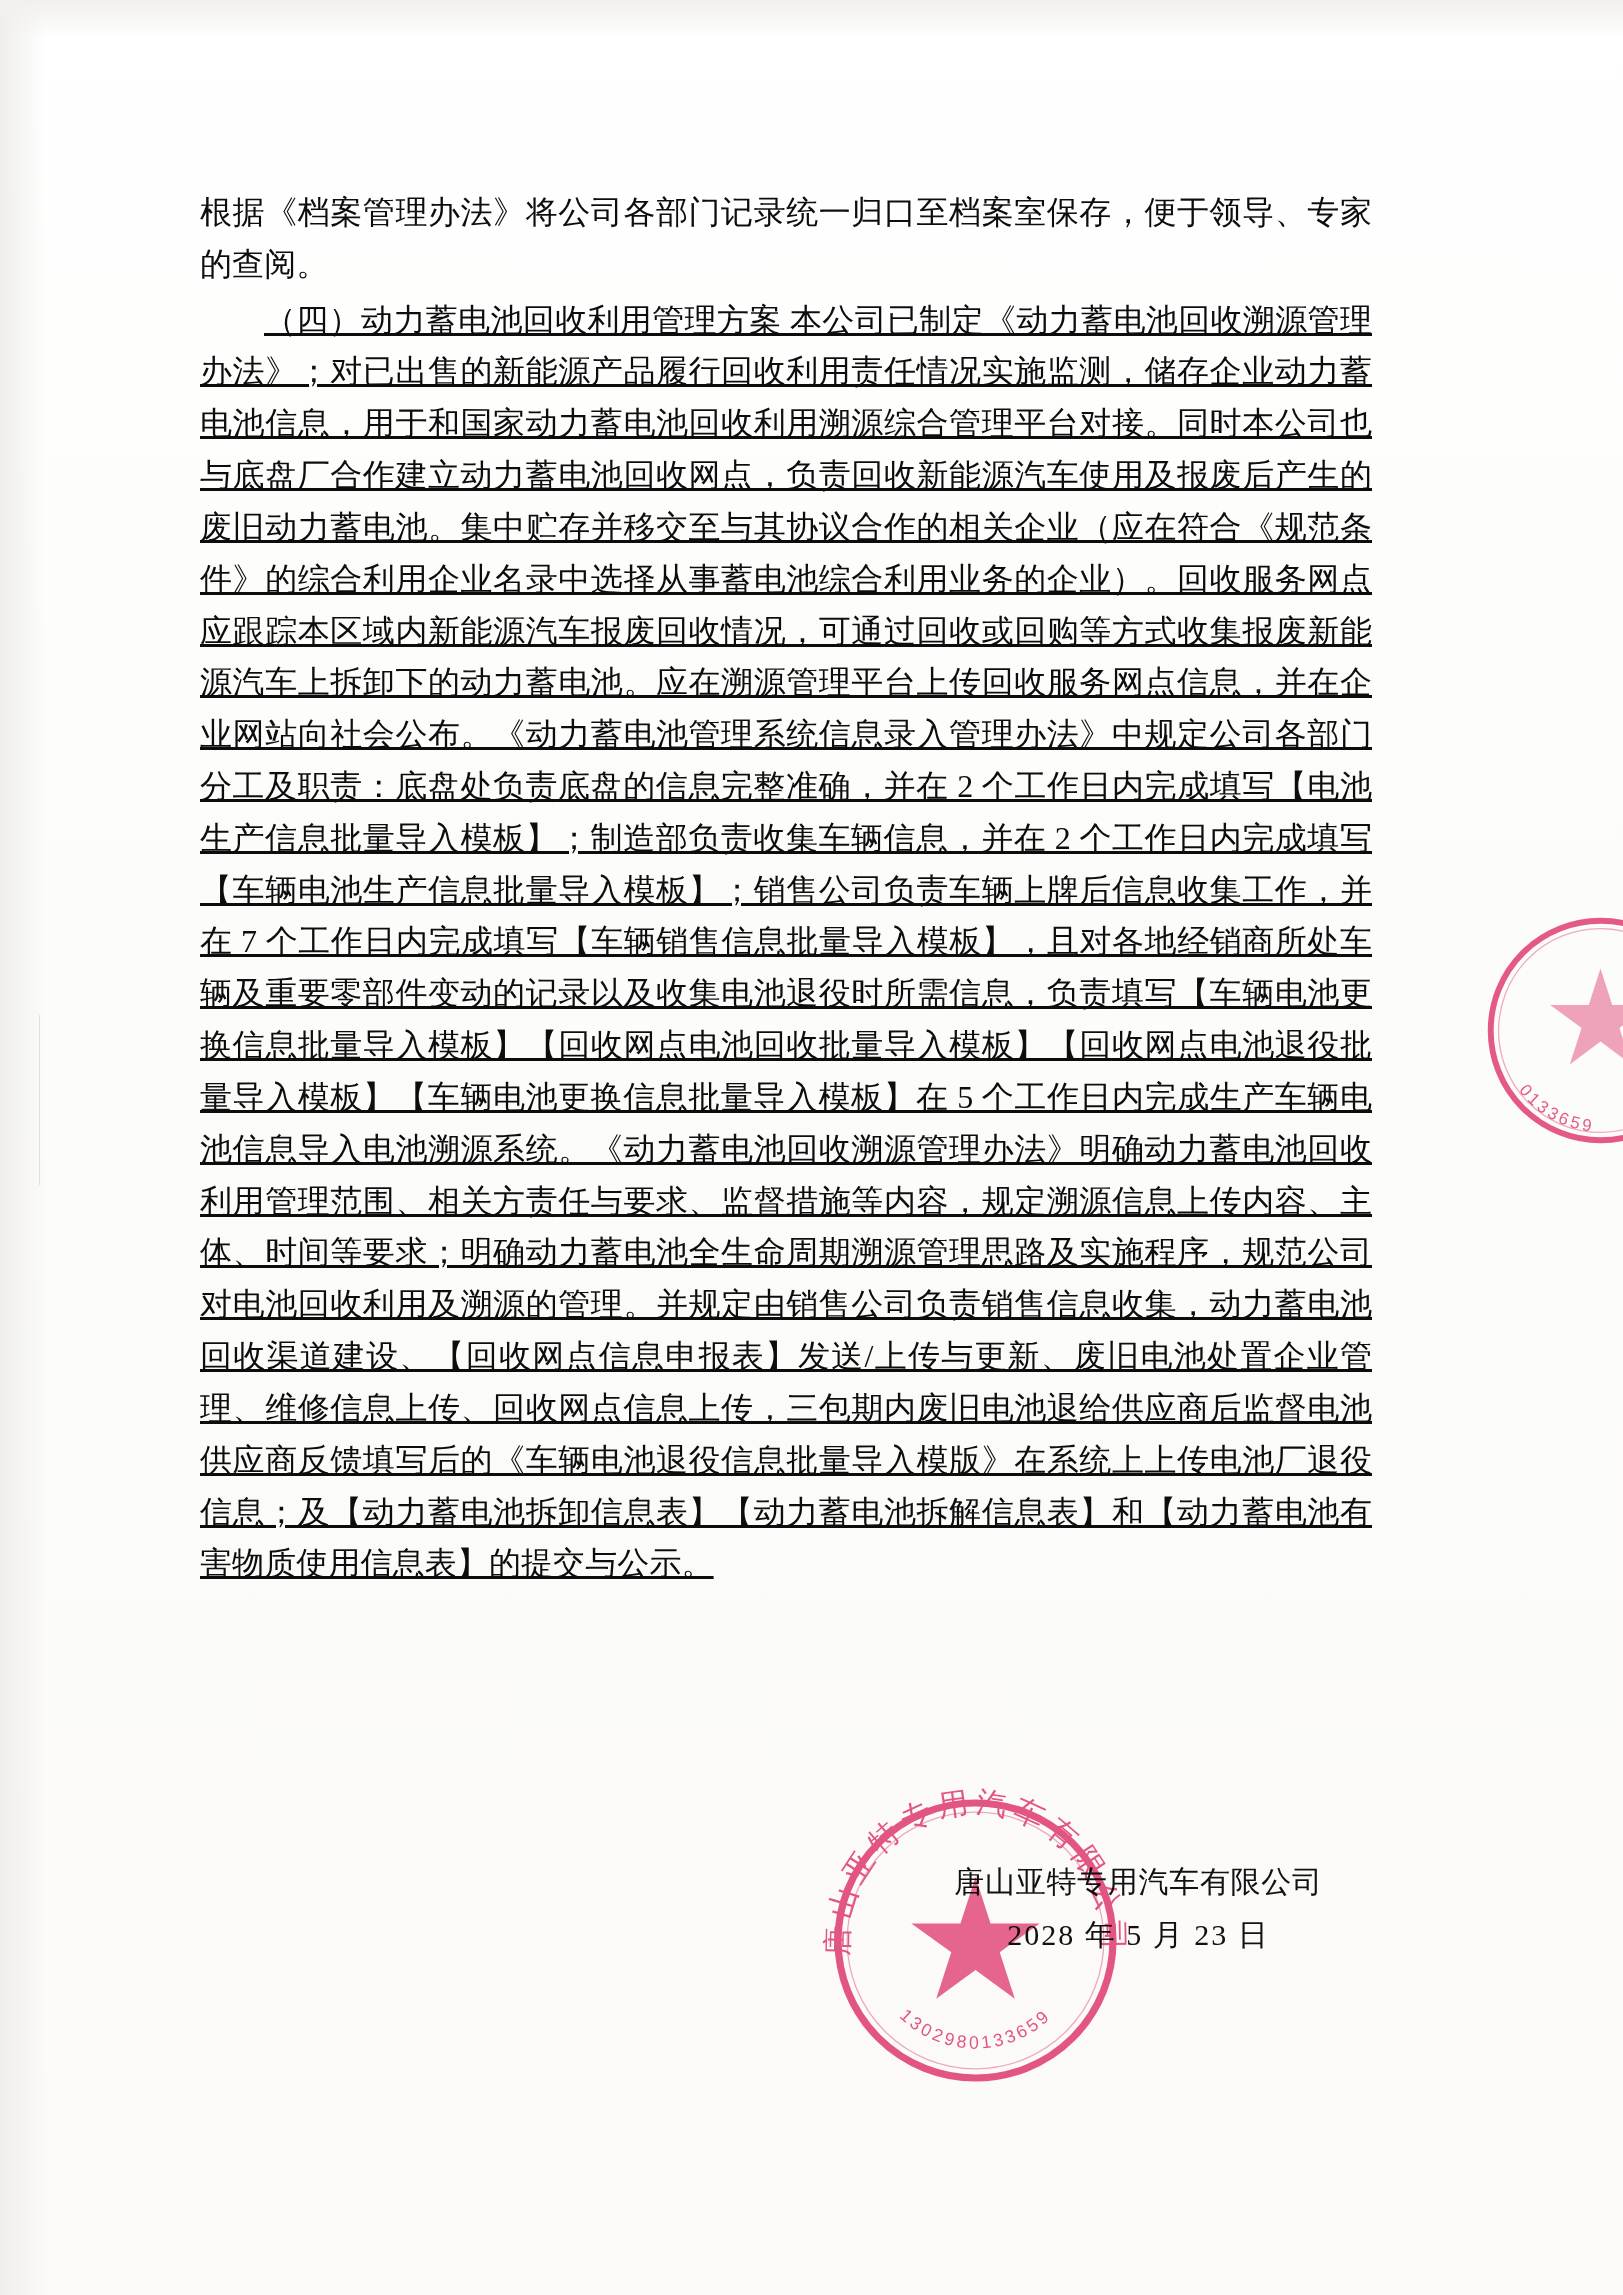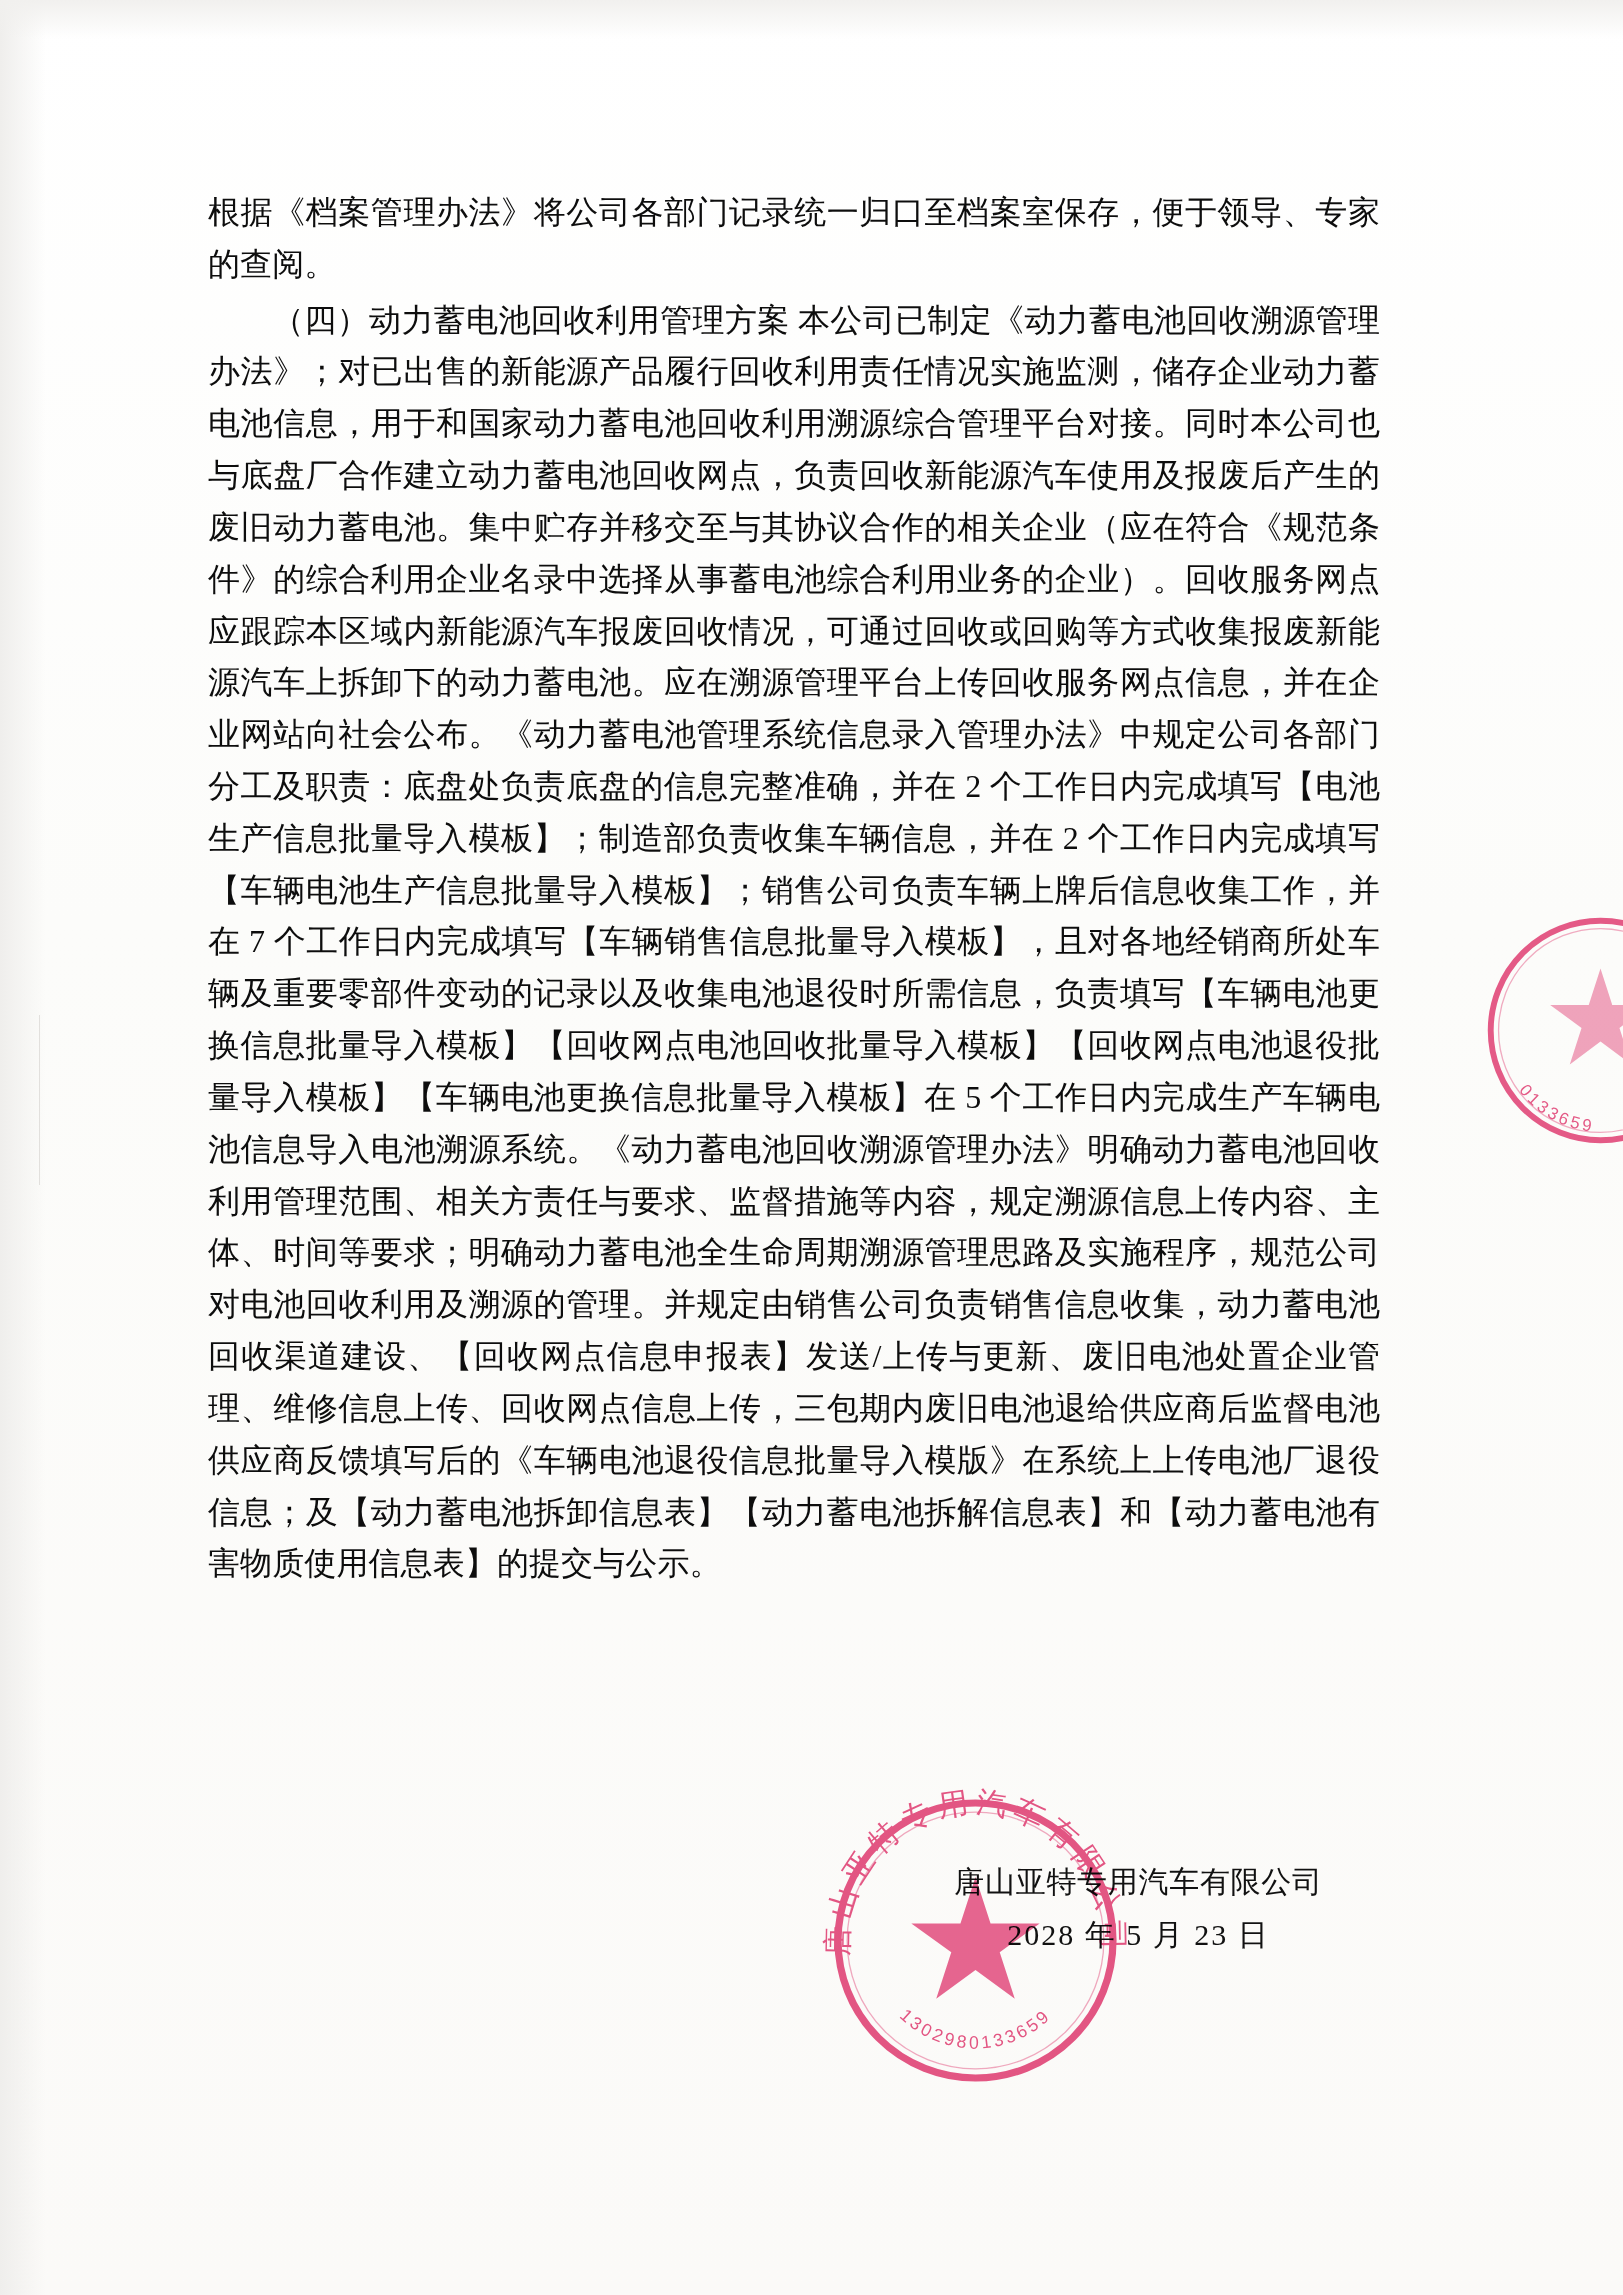--- a/index.html
+++ b/index.html
@@ -21,36 +21,37 @@
   
   .page::before {
     content: "";
     position: absolute;
     inset: 0;
     background: linear-gradient(180deg, #ffffff 0%, #fcfcfa 40%, #fbfaf8 100%);
     pointer-events: none;
   }
   .content {
     position: absolute;
-    left: 208px;
+    left: 200px;
     top: 187px;
     width: 1172px;
     z-index: 3;
   }
   .para {
     font-size: 32px;
     line-height: 1.62;
     text-align: justify;
     text-justify: inter-ideograph;
     letter-spacing: 0.1px;
     margin: 0 0 3.9px 0;
     color: #0d0d0d;
   }
   .para.indent {
     text-indent: 64px;
+    text-decoration: underline;
   }
   .sig-block {
     position: absolute;
     right: 216px;
     top: 1856px;
     width: 537px;
     text-align: center;
     z-index: 4;
   }
   .sig-line {

